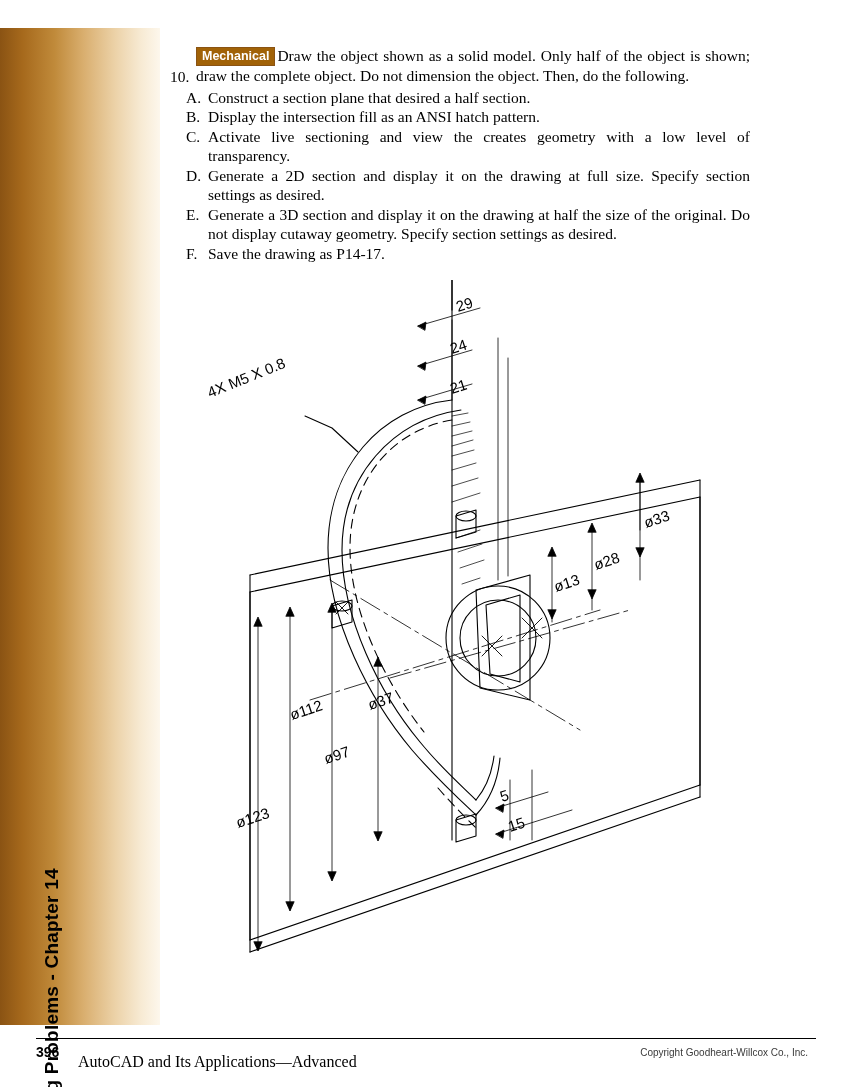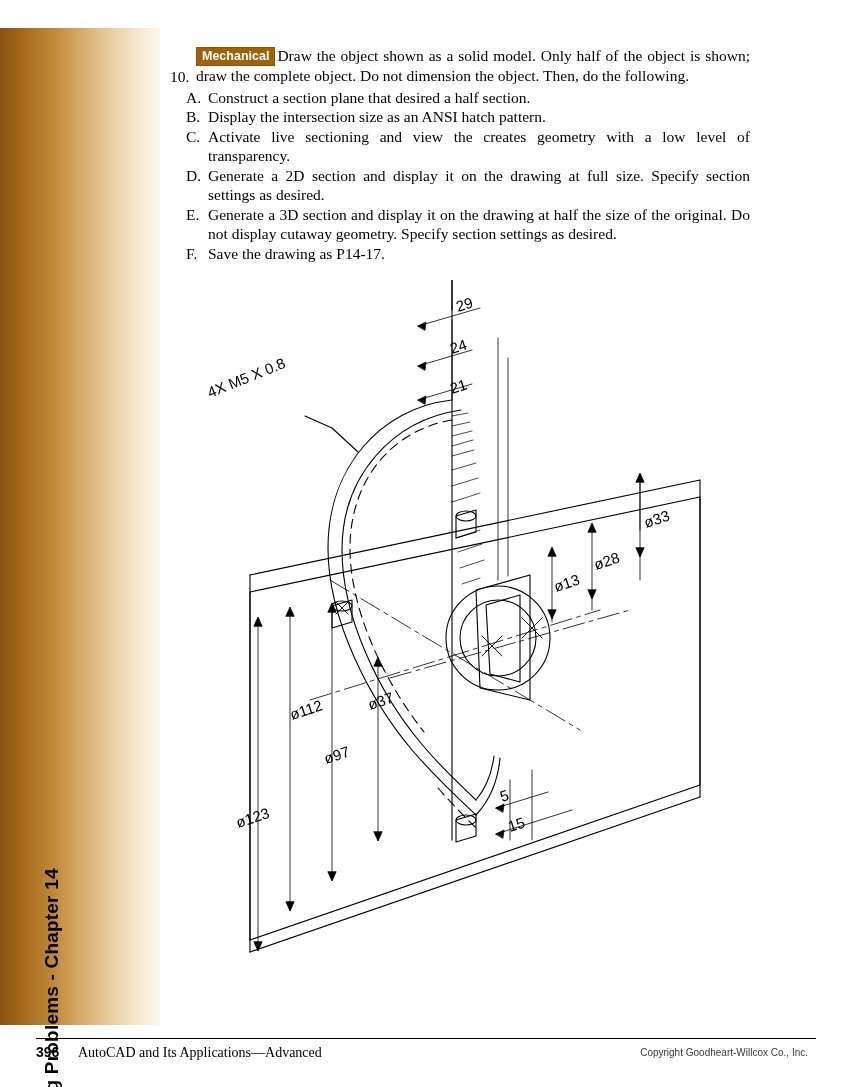--- a/index.html
+++ b/index.html
@@ -141,22 +141,22 @@
     position: absolute;
     left: 0;
     top: 0;
     font-family: "Liberation Sans", sans-serif;
     font-weight: bold;
     font-size: 14px;
   }
   .footer-title {
     position: absolute;
     left: 42px;
-    top: 1px;
-    font-size: 14px;
+    top: 9px;
+    font-size: 16px;
   }
   .copyright {
     position: absolute;
     right: 8px;
     top: 3px;
     font-family: "Liberation Sans", sans-serif;
     font-size: 10px;
     color: #3a3a3a;
   }
 </style>
@@ -178,21 +178,21 @@
     </div>
   </div>
 
   <div class="sublist">
     <div class="sub-item">
       <div class="sub-letter">A.</div>
       <div class="sub-text">Construct a section plane that desired a half section.</div>
     </div>
     <div class="sub-item">
       <div class="sub-letter">B.</div>
-      <div class="sub-text">Display the intersection size as an ANSI hatch pattern.</div>
+      <div class="sub-text">Display the intersection fill as an ANSI hatch pattern.</div>
     </div>
     <div class="sub-item">
       <div class="sub-letter">C.</div>
       <div class="sub-text">Activate live sectioning and view the creates geometry with a low level of transparency.</div>
     </div>
     <div class="sub-item">
       <div class="sub-letter">D.</div>
       <div class="sub-text">Generate a 2D section and display it on the drawing at full size. Specify section settings as desired.</div>
     </div>
     <div class="sub-item">

